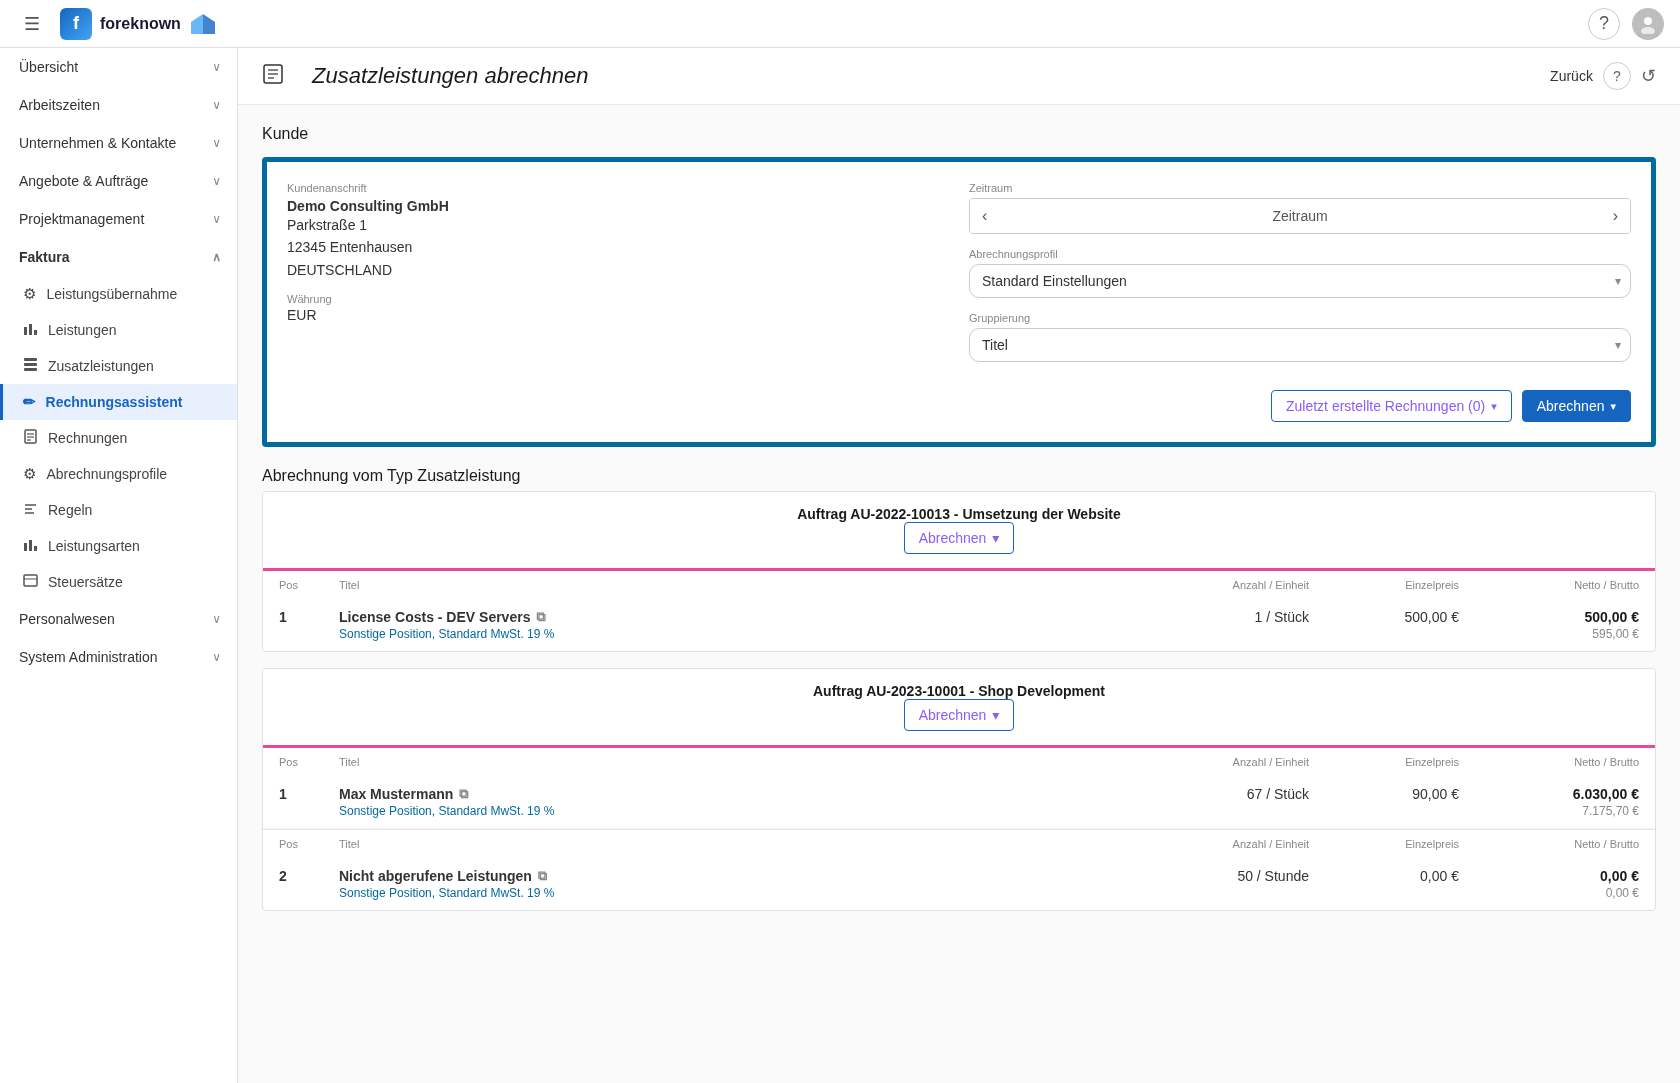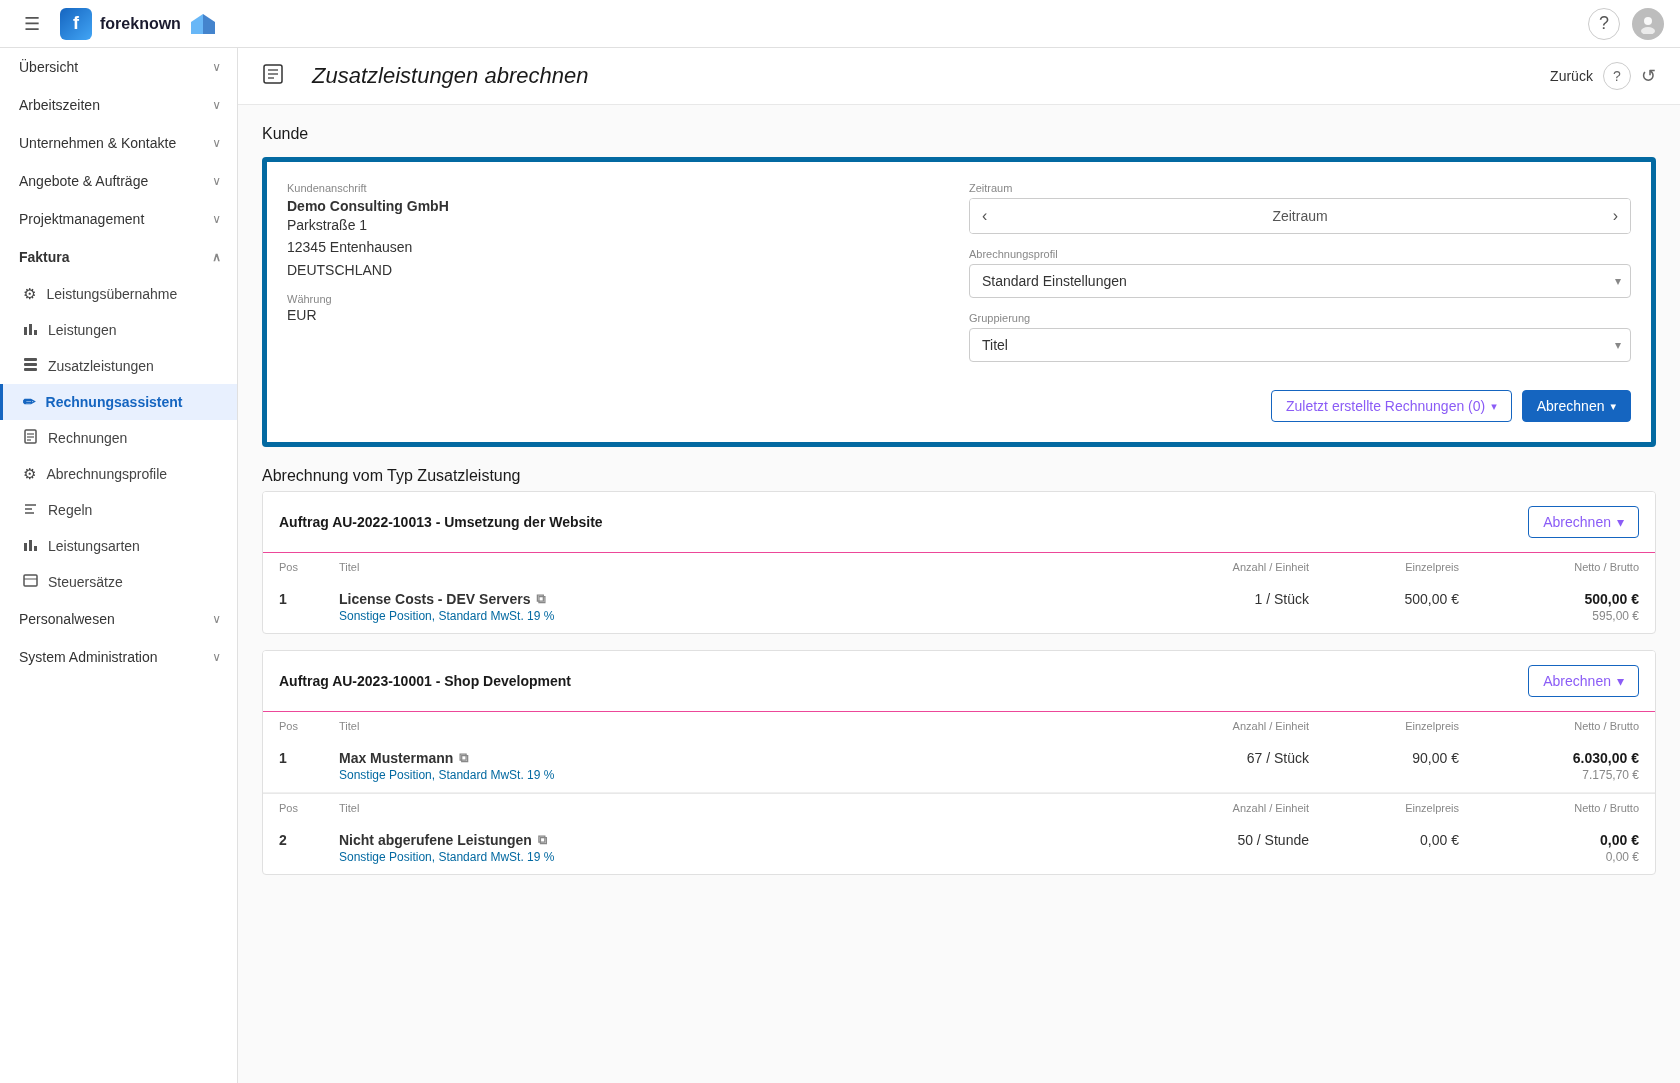--- a/index.html
+++ b/index.html
@@ -47,35 +47,35 @@
     .field-label { font-size: 11px; color: #888; margin-bottom: 4px; text-transform: capitalize; }
     .customer-name { font-weight: 700; font-size: 14px; }
     .customer-addr-line { font-size: 14px; color: #333; line-height: 1.6; }
     .currency-label { font-size: 11px; color: #888; margin-top: 12px; margin-bottom: 2px; }
     .currency-val { font-size: 14px; }
 
     .time-controls { display: flex; flex-direction: column; gap: 14px; }
     .time-period-row { display: flex; align-items: center; gap: 0; border: 1px solid #ccc; border-radius: 4px; overflow: hidden; }
     .time-nav-btn { background: #fff; border: none; cursor: pointer; padding: 8px 12px; font-size: 16px; color: #555; }
     .time-period-display { flex: 1; text-align: center; padding: 8px; font-size: 14px; color: #555; background: #fff; }
-    .select-field { width: 100%; padding: 8px 12px; border: 1px solid #ccc; border-radius: 4px; font-size: 14px; color: #333; background: #fff; appearance: none; cursor: pointer; }
+    .select-field { width: 100%; padding: 8px 12px; border: 1px solid #ccc; border-radius: 10px; font-size: 14px; color: #333; background: #fff; appearance: none; cursor: pointer; }
     .select-wrapper { position: relative; }
     .select-wrapper::after { content: '▾'; position: absolute; right: 10px; top: 50%; transform: translateY(-50%); color: #888; pointer-events: none; font-size: 12px; }
     .select-label { font-size: 11px; color: #888; margin-bottom: 4px; }
 
     .card-footer { display: flex; justify-content: flex-end; gap: 10px; margin-top: 16px; padding-top: 12px; }
     .btn { padding: 7px 14px; border-radius: 4px; border: 1px solid; cursor: pointer; font-size: 14px; display: flex; align-items: center; gap: 6px; }
     .btn-outline-primary { background: #fff; border-color: #1565c0; color: #8b5cf6; }
     .btn-primary { background: #1565c0; border-color: #1565c0; color: #fff; }
     .btn-chevron { font-size: 11px; }
 
     
     .billing-section-title { font-size: 16px; font-weight: 500; margin-bottom: 6px; color: #1a1a1a; }
     .order-card { background: #fff; border: 1px solid #e0e0e0; border-radius: 4px; margin-bottom: 16px; overflow: hidden; }
-    .order-header { display: flex; align-items: center; justify-content: space-between; padding: 14px 16px; background: #fff; border-bottom: 1px solid #ec4899; }
+    .order-header { display: flex; align-items: center; justify-content: space-between; padding: 14px 16px; background: #fff; border-bottom: 3px solid #ec4899; flex-direction: column; }
     .order-title { font-weight: 700; font-size: 14px; color: #1a1a1a; }
     .line-item-row { display: grid; grid-template-columns: 60px 1fr 180px 150px 180px; padding: 10px 16px; border-bottom: 1px solid #f0f0f0; align-items: start; }
     .line-item-row:last-child { border-bottom: none; }
     .col-header { font-size: 11px; color: #888; font-weight: 500; padding: 8px 16px; display: grid; grid-template-columns: 60px 1fr 180px 150px 180px; background: #fff; }
     .item-pos { font-weight: 700; font-size: 14px; }
     .item-title-block {}
     .item-title { font-weight: 700; font-size: 14px; display: flex; align-items: center; gap: 6px; }
     .item-subtitle { font-size: 12px; color: #0369a1; margin-top: 2px; }
     .item-qty { text-align: right; font-size: 14px; color: #333; }
     .item-price { text-align: right; font-size: 14px; color: #333; }

